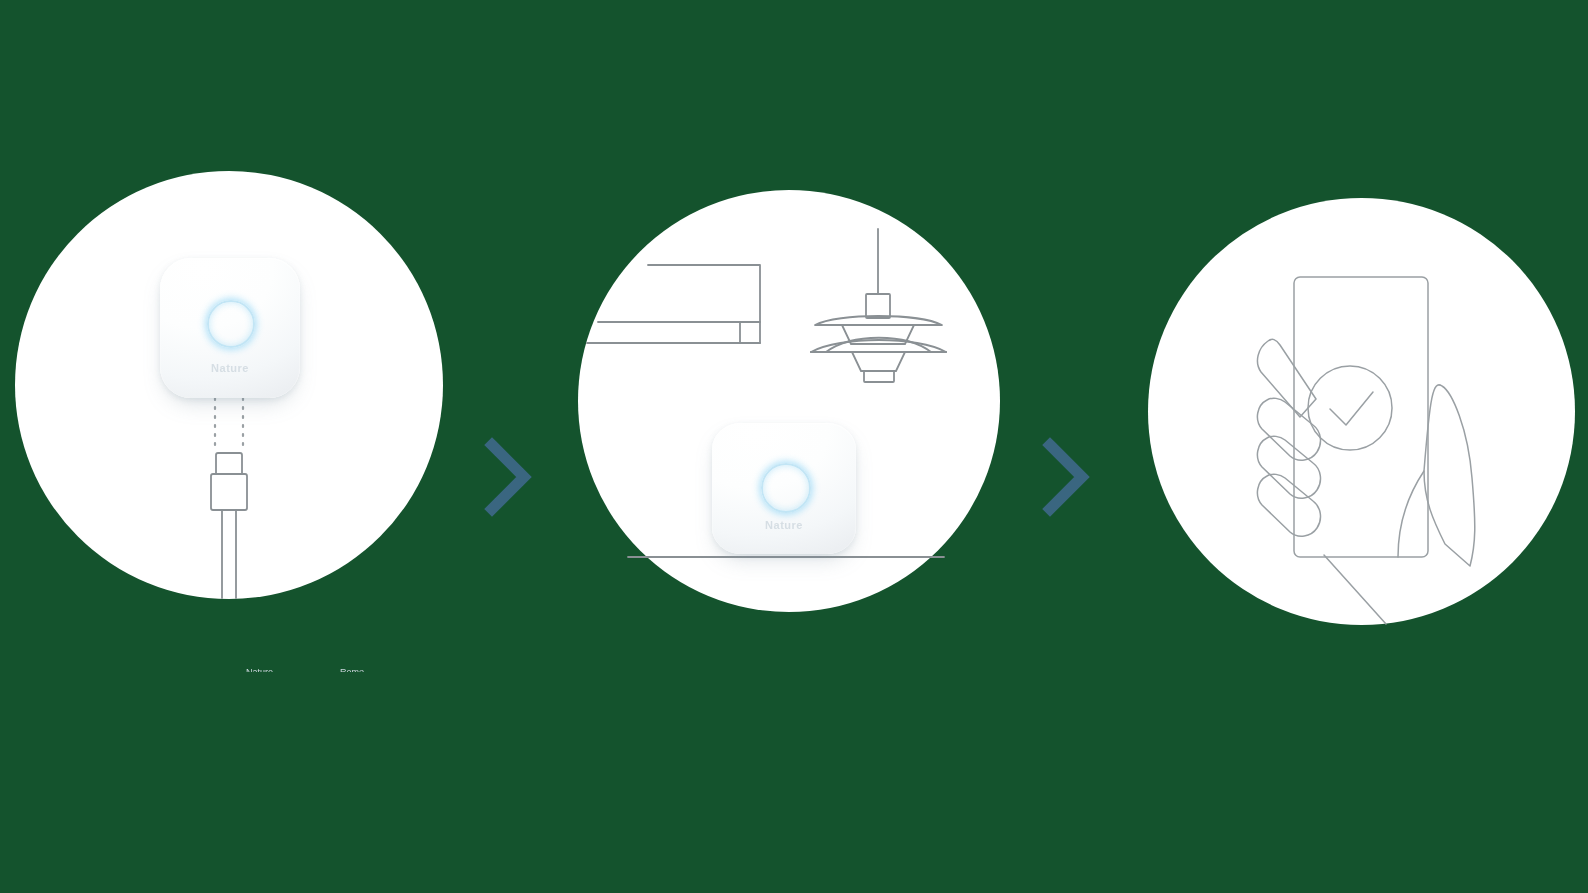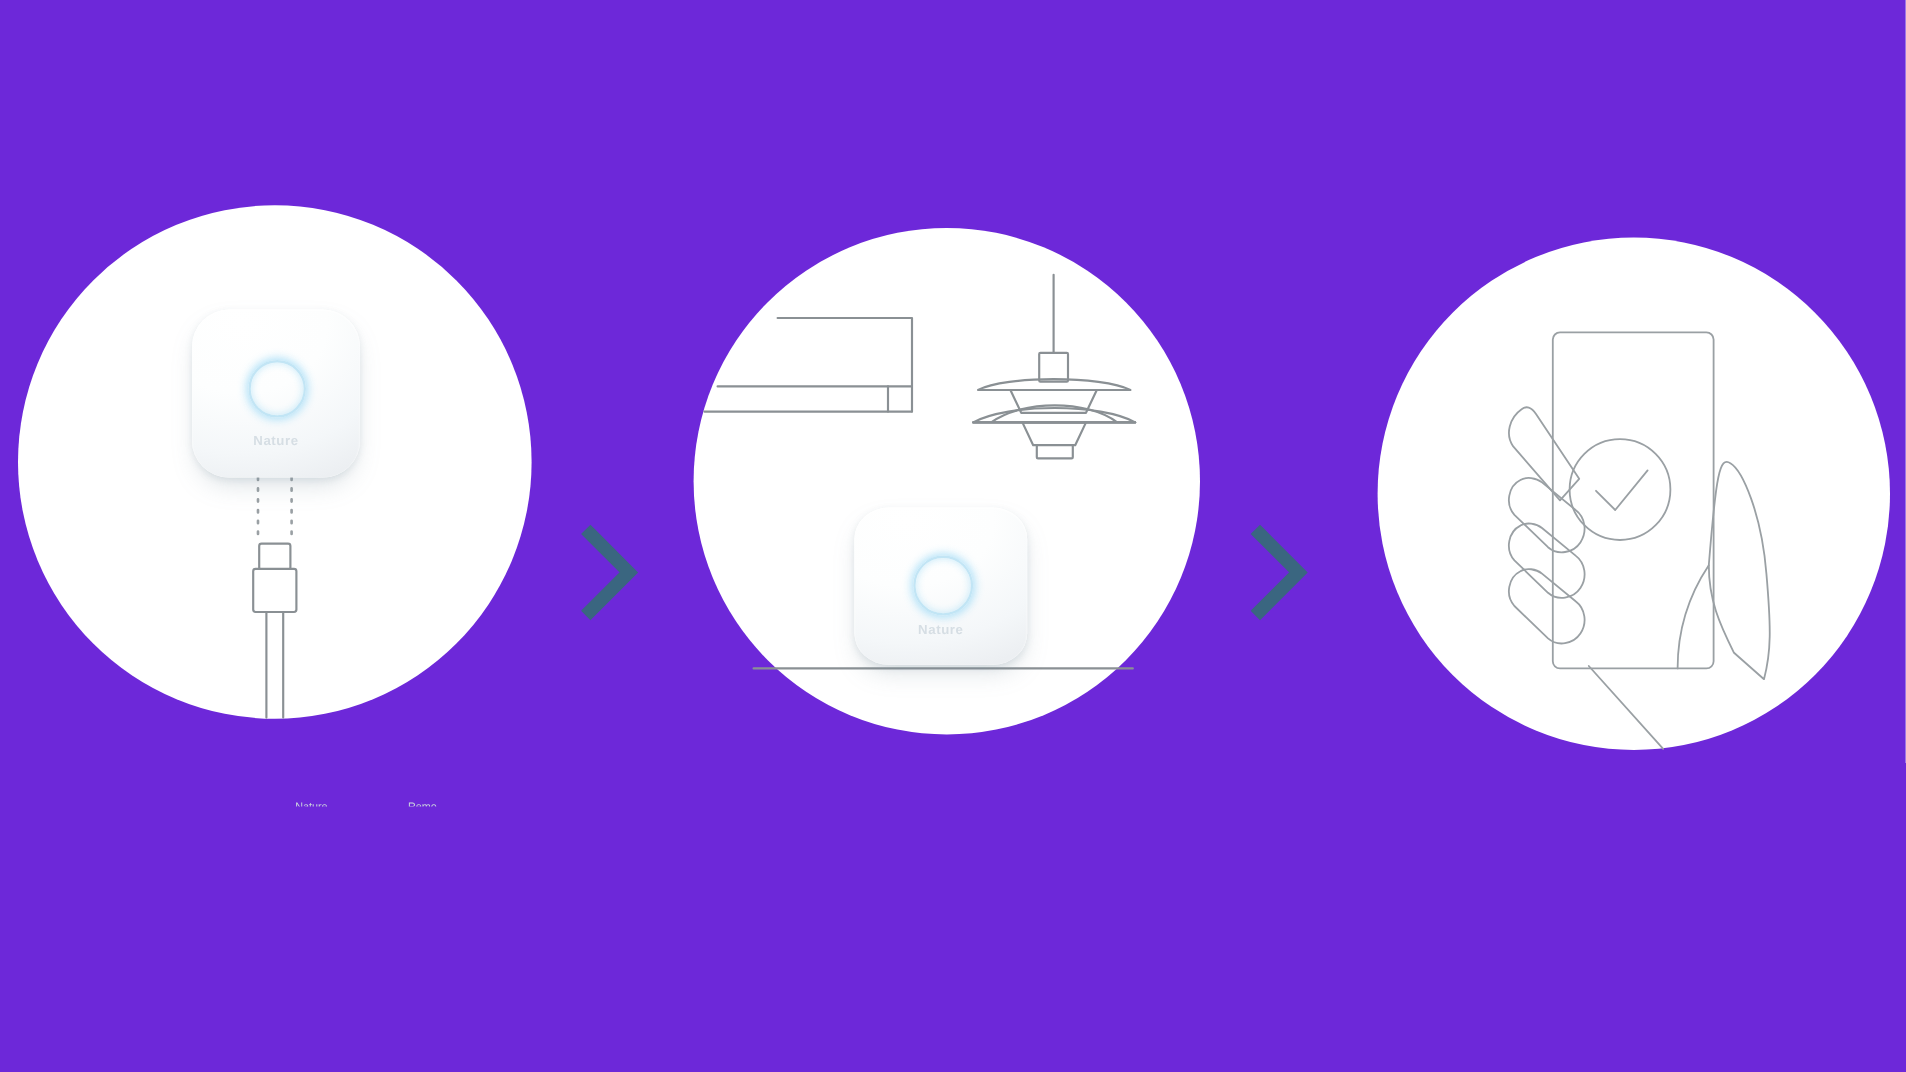--- a/index.html
+++ b/index.html
@@ -10,21 +10,21 @@
     width: 1588px;
     height: 893px;
     background: #f2f6f9;
     font-family: "Liberation Sans", sans-serif;
     overflow: hidden;
   }
   #stage {
     position: relative;
     width: 1588px;
     height: 893px;
-    background: #6d28d9;
+    background: #14532d;
   }
 
   
   .circle {
     position: absolute;
     border-radius: 50%;
     background: #ffffff;
   }
   #circle-1 { left: 15px;   top: 171px; width: 428px; height: 428px; }
   #circle-2 { left: 578px;  top: 190px; width: 422px; height: 422px; }

